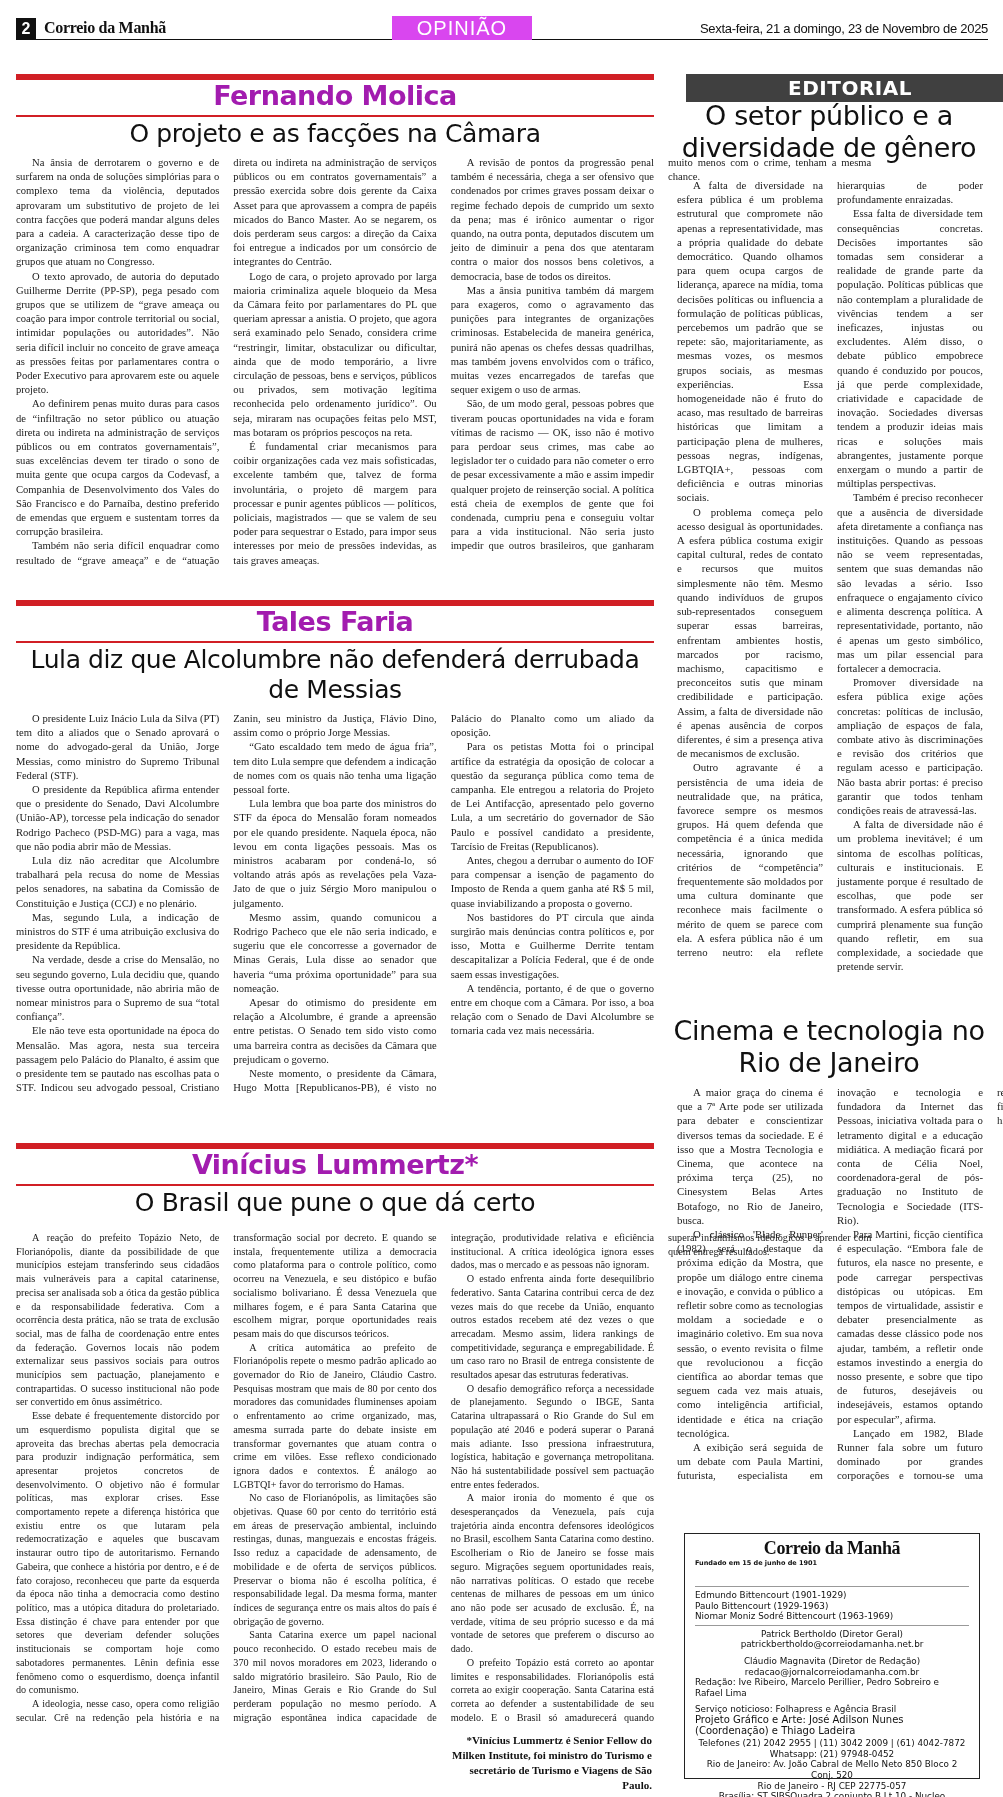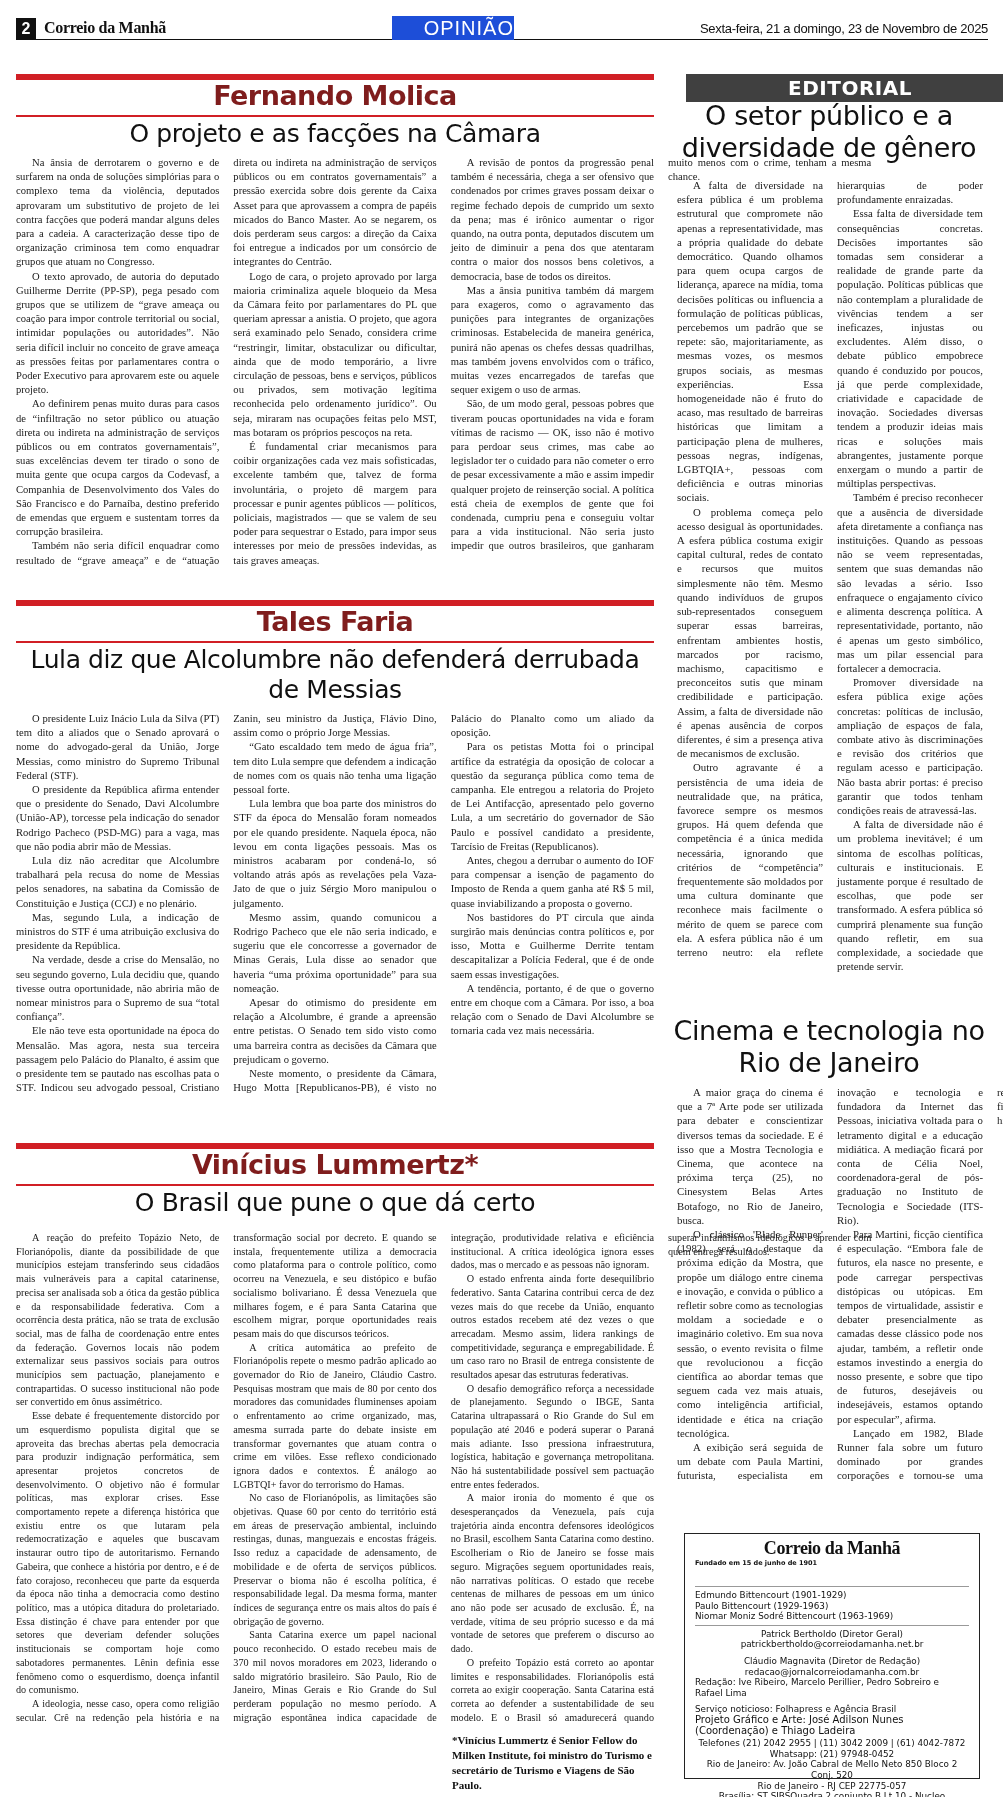--- a/index.html
+++ b/index.html
@@ -1,30 +1,30 @@
 <!DOCTYPE html>
 <html><head>
 <meta charset="utf-8">
 <style>
 *{box-sizing:border-box;margin:0;padding:0}
 html,body{width:1003px;height:1797px;background:#fff;overflow:hidden}
 body{font-family:"DejaVu Serif",serif;color:#111;position:relative}
 .header{position:absolute;left:16px;top:18px;width:972px;height:22px;border-bottom:1.5px solid #111}
 .pagenum{position:absolute;left:0;top:0;width:20px;height:22px;background:#111;color:#fff;font:bold 16px "Liberation Sans",sans-serif;text-align:center;line-height:22px}
 .brand{position:absolute;left:28px;top:1px;font:bold 16px "Liberation Serif",serif;letter-spacing:-0.3px}
-.section{position:absolute;left:376px;top:-2px;width:122px;height:24px;background:#1d4ed8;color:#fff;font:20px "Liberation Sans",sans-serif;text-align:right;line-height:24px;letter-spacing:1px}
+.section{position:absolute;left:376px;top:-2px;width:140px;height:24px;background:#d946ef;color:#fff;font:20px "Liberation Sans",sans-serif;text-align:center;line-height:24px;letter-spacing:1px}
 .date{position:absolute;right:0;top:3px;font:13px "Liberation Sans",sans-serif;letter-spacing:-0.3px}
 .redbar{position:absolute;height:6px;background:#d11f25}
 .thinred{position:absolute;height:2px;background:#d11f25}
-.author{position:absolute;font:bold 27px "DejaVu Sans",sans-serif;text-align:center;color:#7f1d1d;letter-spacing:-0.5px}
+.author{position:absolute;font:bold 27px "DejaVu Sans",sans-serif;text-align:center;color:#a21caf;letter-spacing:-0.5px}
 .title{position:absolute;font:25px "DejaVu Sans",sans-serif;text-align:center;line-height:30px;color:#111;letter-spacing:-0.4px}
 .cols{position:absolute;column-gap:14px;column-fill:auto;font:10.6px/14.2px "Liberation Serif",serif;text-align:justify;hyphens:auto;color:#1a1a1a}
 .cols p{text-indent:16px}
 .edbox{position:absolute;left:686px;top:74px;width:328px;height:28px;background:#404040;color:#fff;font:bold 20px "DejaVu Sans",sans-serif;text-align:center;line-height:28px;letter-spacing:0.5px}
-.note{position:absolute;left:452px;top:1733px;width:200px;font:bold 11px/15px "Liberation Serif",serif;}
+.note{position:absolute;left:452px;top:1733px;width:200px;font:bold 11px/15px "Liberation Serif",serif;text-align:right}
 .exped{position:absolute;left:684px;top:1533px;width:296px;height:246px;border:1.5px solid #222;padding:4px 10px;font:8.8px/10.6px "DejaVu Sans",sans-serif;color:#111}
 .exped .eb{font:bold 18px "Liberation Serif",serif;text-align:center;letter-spacing:-0.4px}
 .exped .ef{font:bold 6.5px "DejaVu Sans",sans-serif;text-align:left;margin-bottom:19px}
 .exped .sep{border-top:1px solid #999;margin:3px 0}
 .exped .c{text-align:center}
 .exped .gap{height:6px}
 </style>
 </head>
 <body>
 

